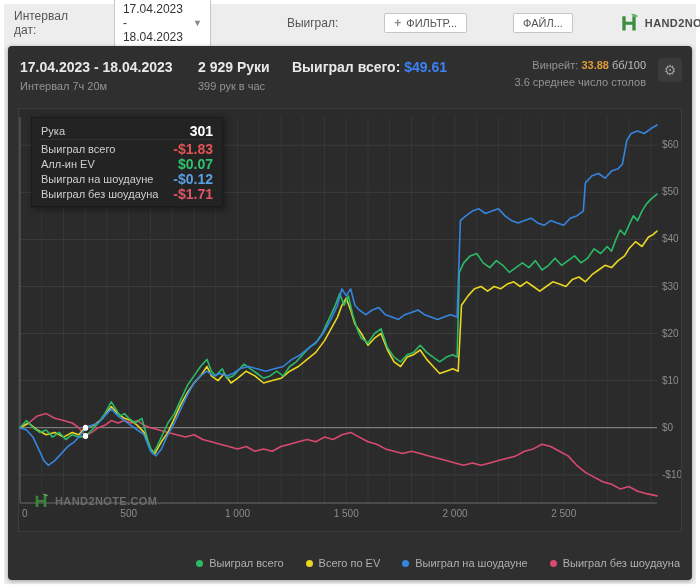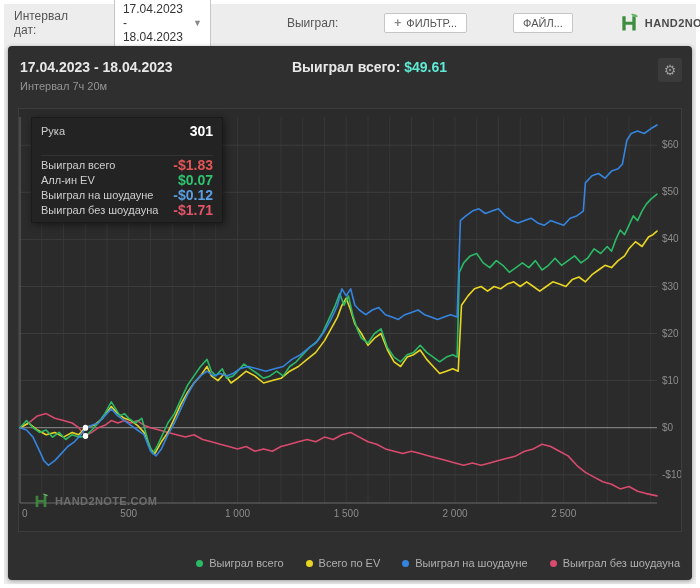--- a/index.html
+++ b/index.html
@@ -25,36 +25,36 @@
   .brand-text{font-size:11px;font-weight:bold;color:#4a4a4a;letter-spacing:.4px;}
 
   
   .panel{position:absolute;left:8px;top:46px;width:684px;height:534px;background:#2f2f2f;
     border-radius:4px;box-shadow:0 1px 4px rgba(0,0,0,.35);}
   .h-col{position:absolute;top:13px;}
   .c1{left:12px;} .c2{left:190px;} .c3{left:284px;}
   .c4{right:46px;text-align:right;}
   .line1{font-size:14px;font-weight:bold;color:#e8e8e8;white-space:nowrap;}
   .line2{margin-top:5px;font-size:11px;color:#949494;white-space:nowrap;}
-  .green-val{color:#5eead4;}
+  .green-val{color:#3b82f6;}
   .orange-val{color:#df9c3b;font-weight:bold;}
   .units{color:#bdbdbd;}
   .gear-box{position:absolute;right:10px;top:12px;width:24px;height:24px;background:#3b3b3b;
     border-radius:3px;display:flex;align-items:center;justify-content:center;cursor:default;}
   .gear-box span{font-size:14px;color:#9a9a9a;line-height:1;}
 
   
   .chart{position:absolute;left:10px;top:62px;width:664px;height:424px;background:#2b2b2b;
     border:1px solid #3d3d3d;box-sizing:border-box;}
   .chart svg{display:block;}
 
   .tooltip{position:absolute;left:12px;top:8px;width:172px;background:#232323;
     border:1px solid #1a1a1a;box-shadow:2px 2px 7px rgba(0,0,0,.45);padding:5px 9px;z-index:5;}
   .tt-row{display:flex;justify-content:space-between;align-items:center;height:15px;}
-  .tt-row.first{border-bottom:1px solid #323232;margin-bottom:1px;padding-bottom:17px;}
+  .tt-row.first{border-bottom:1px solid #323232;margin-bottom:1px;padding-bottom:1px;}
   .tt-label{font-size:11px;color:#cfcfcf;}
   .tt-value{font-size:14px;font-weight:bold;}
 
   .watermark{position:absolute;left:14px;bottom:22px;display:flex;align-items:center;gap:6px;opacity:.9;}
   .watermark .wm-text{font-size:11px;font-weight:bold;color:#737373;letter-spacing:.4px;}
 
   .legend{position:absolute;left:10px;right:12px;bottom:7px;height:20px;display:flex;
     justify-content:flex-end;align-items:center;gap:22px;}
   .lg-item{display:flex;align-items:center;gap:6px;cursor:default;}
   .lg-dot{width:7px;height:7px;border-radius:50%;}
@@ -88,25 +88,37 @@
     <span class="brand-text">HAND2NOTE.COM</span>
   </div>
 </div>
 
 <div class="panel">
 
   <div class="h-col c1">
     <div class="line1">17.04.2023 - 18.04.2023</div>
     <div class="line2">Интервал 7ч 20м</div>
   </div>
+  <div class="h-col c2">
+    <div class="line1">2 929 Руки</div>
+    <div class="line2">399 рук в час</div>
+  </div>
   <div class="h-col c3">
     <div class="line1">
       <span>Выиграл всего:</span>
       <span class="green-val">$49.61</span>
     </div>
+  </div>
+  <div class="h-col c4">
+    <div class="line2" style="margin-top:0;">
+      <span>Винрейт:</span>
+      <span class="orange-val">33.88</span>
+      <span class="units">бб/100</span>
+    </div>
+    <div class="line2">3.6 среднее число столов</div>
   </div>
   <div class="gear-box">
     <span>⚙</span>
   </div>
 
   <div class="chart">
     <svg id="chart-svg" width="662" height="422" viewBox="0 0 662 422">
         <g>
           <line x1="22.7" x2="22.7" y1="8" y2="394" stroke="#363636" stroke-width="1"></line>
           <line x1="44.5" x2="44.5" y1="8" y2="394" stroke="#363636" stroke-width="1"></line>

